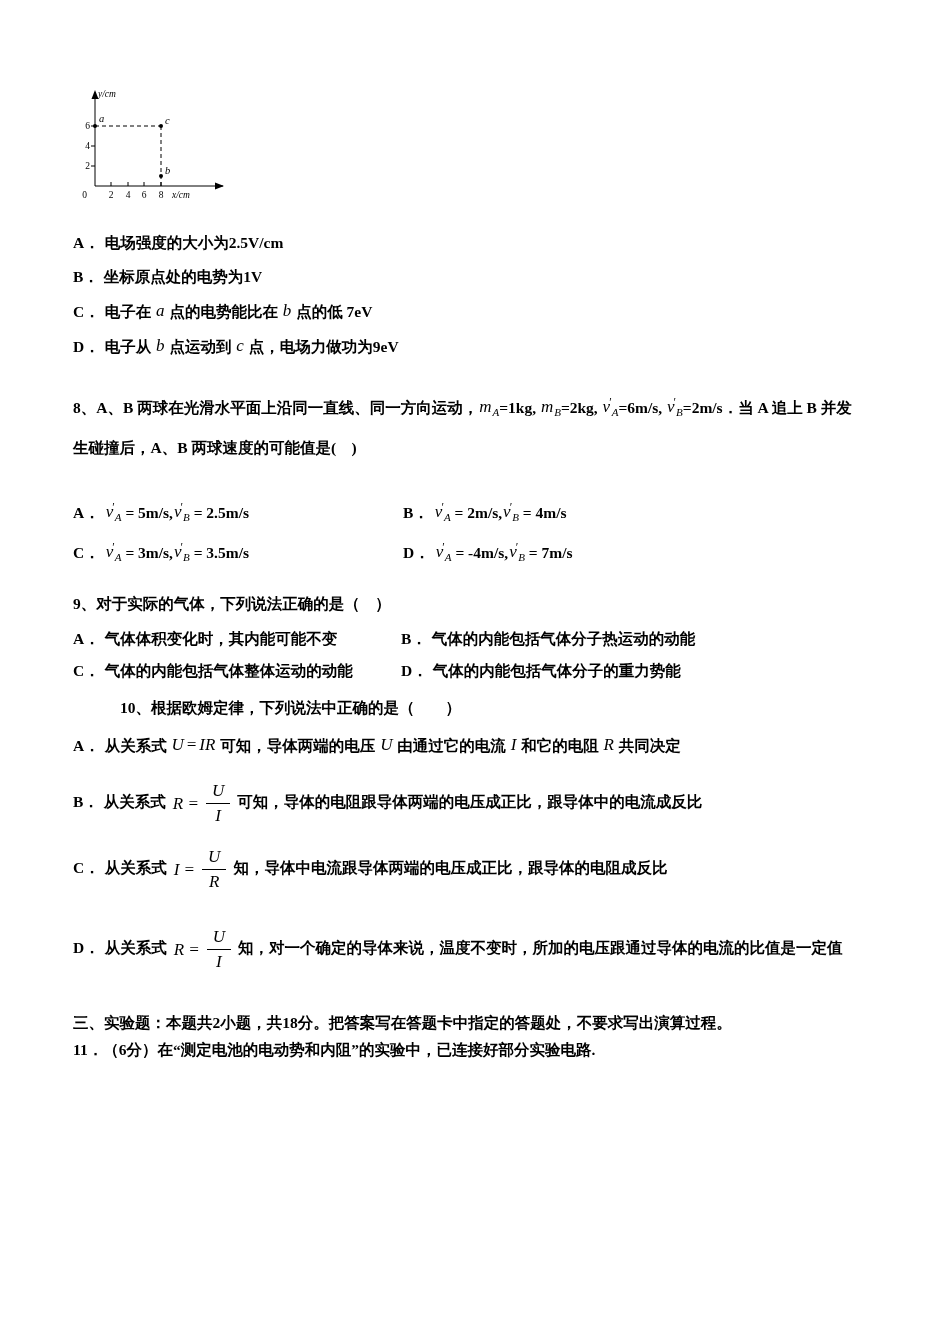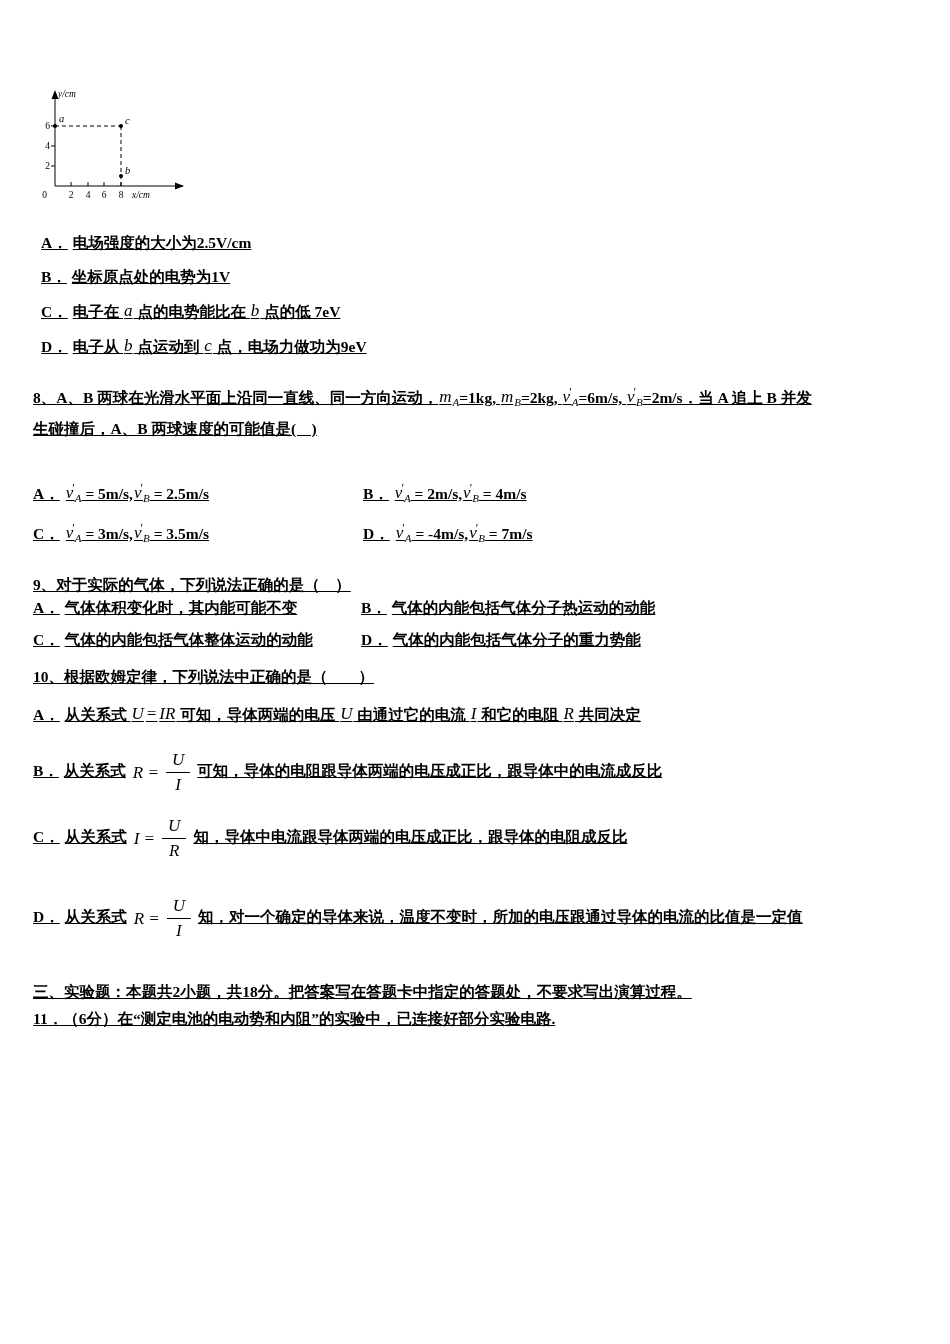--- a/index.html
+++ b/index.html
@@ -5,47 +5,47 @@
   * { margin: 0; padding: 0; box-sizing: border-box; }
   html, body { background: #ffffff; }
   body {
     width: 950px; height: 1344px;
     position: relative; overflow: hidden;
     color: #000;
     font-family: "Liberation Serif", "DejaVu Serif", serif;
     font-weight: 700;
     font-size: 15.5px;
   }
-  .page { padding: 86px 60px 0 33px; text-decoration: underline; }
+  .page { padding: 86px 60px 0 73px; }
 
   
   .figure svg { display: block; }
   .ft  { font: 9.5px "Liberation Serif", serif; fill: #000; }
   .flab{ font: italic 9.5px "Liberation Serif", serif; fill: #000; }
   .fpt { font: italic 10.5px "Liberation Serif", serif; fill: #000; }
 
   
   .optline { line-height: 22px; }
-  .q7-opts { margin-top: 8px; margin-left: 8px; }
+  .q7-opts { margin-top: 8px; }
   .q7-opts .optline { margin-top: 12px; }
   .lab { margin-right: 5px; }
 
   .q8 { margin-top: 22px; }
-  .q8 .stem1 { line-height: 25px; }
+  .q8 .stem1 { line-height: 44px; }
   .q8 .stem2 { margin-top: 2px; line-height: 24px; }
   .grid2  { display: grid; grid-template-columns: 330px auto; margin-top: 32px; }
   .grid2 .optline { line-height: 30px; }
 
   .q9 { margin-top: 20px; }
   .q9 .stem { line-height: 24px; }
-  .grid2b { display: grid; grid-template-columns: 328px auto; row-gap: 10px; margin-top: 0; }
+  .grid2b { display: grid; grid-template-columns: 328px auto; row-gap: 10px; margin-top: 12px; }
   .grid2b .optline { line-height: 22px; }
 
   .q10 { margin-top: 14px; }
-  .q10 .stem { line-height: 24px; }
+  .q10 .stem { line-height: 24px; margin-left: 47px; }
   .q10 .opt-a { margin-top: 12px; line-height: 26px; }
   .q10 .opt-b { margin-top: 16px; line-height: 54px; }
   .q10 .opt-c { margin-top: 12px; line-height: 54px; }
   .q10 .opt-d { margin-top: 26px; line-height: 54px; }
 
   .section3 { margin-top: 36px; line-height: 24px; }
   .q11 { margin-top: 3px; line-height: 24px; }
 
   
   .txt { font-weight: 700; }

